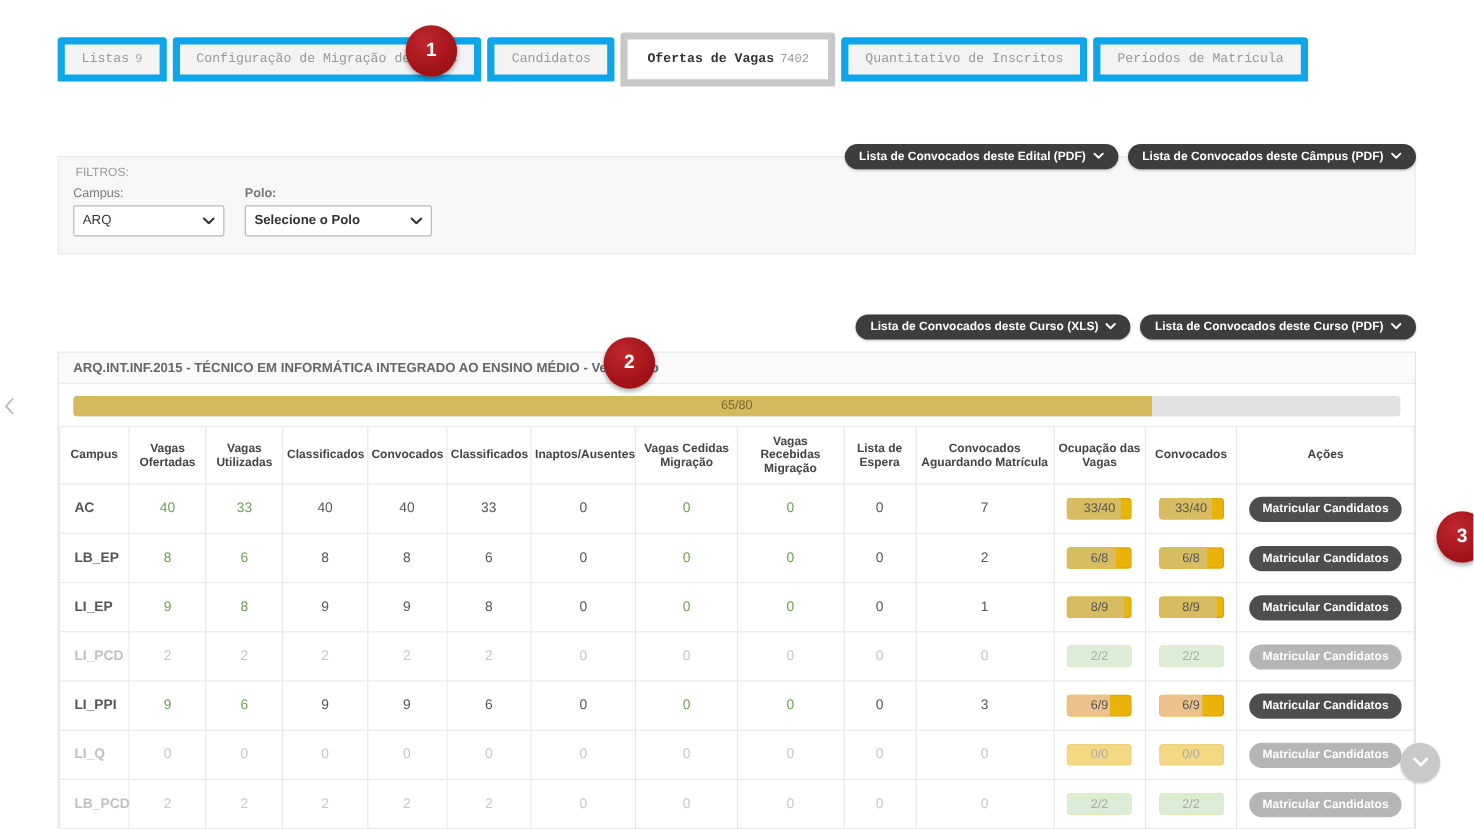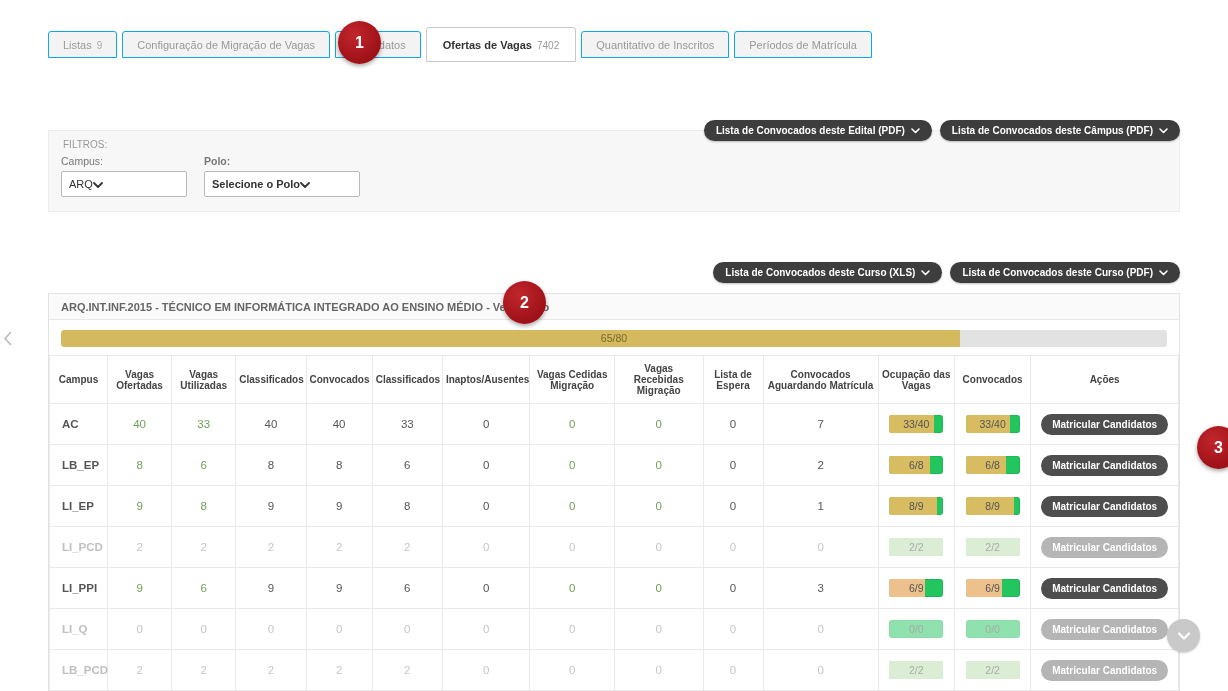--- a/index.html
+++ b/index.html
@@ -3,38 +3,38 @@
 <meta charset="utf-8">
 <style>
   * { margin:0; padding:0; box-sizing:border-box; }
   html,body { width:1228px; height:691px; }
   body { font-family:"Liberation Sans", sans-serif; background:#ffffff; }
 
   .page { position:relative; width:1228px; height:691px; background:#fff; overflow:hidden; }
 
   
   .tab-bar { position:absolute; left:48px; top:27px; display:flex; align-items:flex-start; gap:5px; z-index:1; }
-  .tab { background:#f3f3f3; border:1px solid #0ea5e9; border-radius:3px 3px 0 0;
+  .tab { background:#f3f3f3; border:6px solid #0ea5e9; border-radius:3px 3px 0 0;
          padding:7px 14px 6px; font-size:11px; color:#999; white-space:nowrap;
-         display:flex; gap:5px; align-items:baseline; margin-top:4px; cursor:pointer; }
+         display:flex; gap:5px; align-items:baseline; margin-top:4px; cursor:pointer;font-family:Liberation Mono, monospace; }
   .tab .tab-count { font-size:10px; color:#aaa; }
   .tab.active { background:#fff; border-color:#c8c8c8; color:#333; font-weight:bold;
                 padding:11px 16px 10px; margin-top:0; }
   .tab.active .tab-count { font-weight:normal; color:#999; }
 
   
   .filter-panel { position:absolute; left:48px; top:130px; width:1132px; height:82px;
                   background:#f7f7f7; border:1px solid #ececec; }
   .filtros-label { position:absolute; left:14px; top:8px; font-size:10px; color:#999; }
   .field { position:absolute; top:24px; }
   .campus-field { left:12px; }
   .polo-field { left:155px;font-weight:bold; }
   .field-label { font-size:10.5px; color:#777; margin-bottom:4px; }
   .select { width:126px; height:26px; background:#fff; border:1px solid #b9b9b9; border-radius:2px;
-            display:flex; align-items:center; padding:0 7px;
+            display:flex; align-items:center; justify-content:space-between; padding:0 7px;
             font-size:11px; color:#333; cursor:pointer; }
   .polo-field .select { width:156px; }
 
   
   .export-row { position:absolute; right:48px; display:flex; gap:8px; z-index:2;align-items:center; }
   .export-top { top:120px; }
   .export-curso { top:262px; }
   .dark-btn { background:#3d3d3d; color:#fff; border:none; border-radius:11px; height:21px;
               padding:0 12px; font-size:10px; font-weight:bold; display:flex; align-items:center;
               gap:6px; cursor:pointer; font-family:inherit; box-shadow:0 1px 2px rgba(0,0,0,0.25);
@@ -65,21 +65,21 @@
   .vagas-table th:nth-child(11){width:113px}.vagas-table th:nth-child(12){width:75px}
   .vagas-table th:nth-child(13){width:75px} .vagas-table th:nth-child(14){width:145px}
   .lista-cell { text-align:left !important; padding-left:12px !important; font-weight:bold; color:#333; }
   tbody tr:not(.muted) td:nth-child(2),
   tbody tr:not(.muted) td:nth-child(3),
   tbody tr:not(.muted) td:nth-child(8),
   tbody tr:not(.muted) td:nth-child(9) { color:#6f9f55; }
   tbody tr.muted td { color:#c6c6c6; }
   tbody tr.muted .lista-cell { color:#c0c0c0; }
 
-  .badge { position:relative; width:54px; height:18px; background:#22c55e; border-radius:3px;
+  .badge { position:relative; width:54px; height:18px; background:#eab308; border-radius:3px;
            overflow:hidden; margin:0 auto; box-shadow:inset 0 0 0 1px rgba(0,0,0,0.07); }
   .badge-fill { position:absolute; left:0; top:0; bottom:0; }
   .badge-text { position:relative; display:block; text-align:center; line-height:18px;
                 font-size:10.5px; color:#555; }
   tbody tr.muted .badge { opacity:0.5; }
 
   .action-btn { background:#4e4e4e; color:#fff; border:none; border-radius:11px; height:21px;
                 padding:0 11px; font-size:10px; font-weight:bold; cursor:pointer; font-family:inherit;
                 white-space:nowrap; }
   .action-btn.disabled { background:#b5b5b5; cursor:default; }

